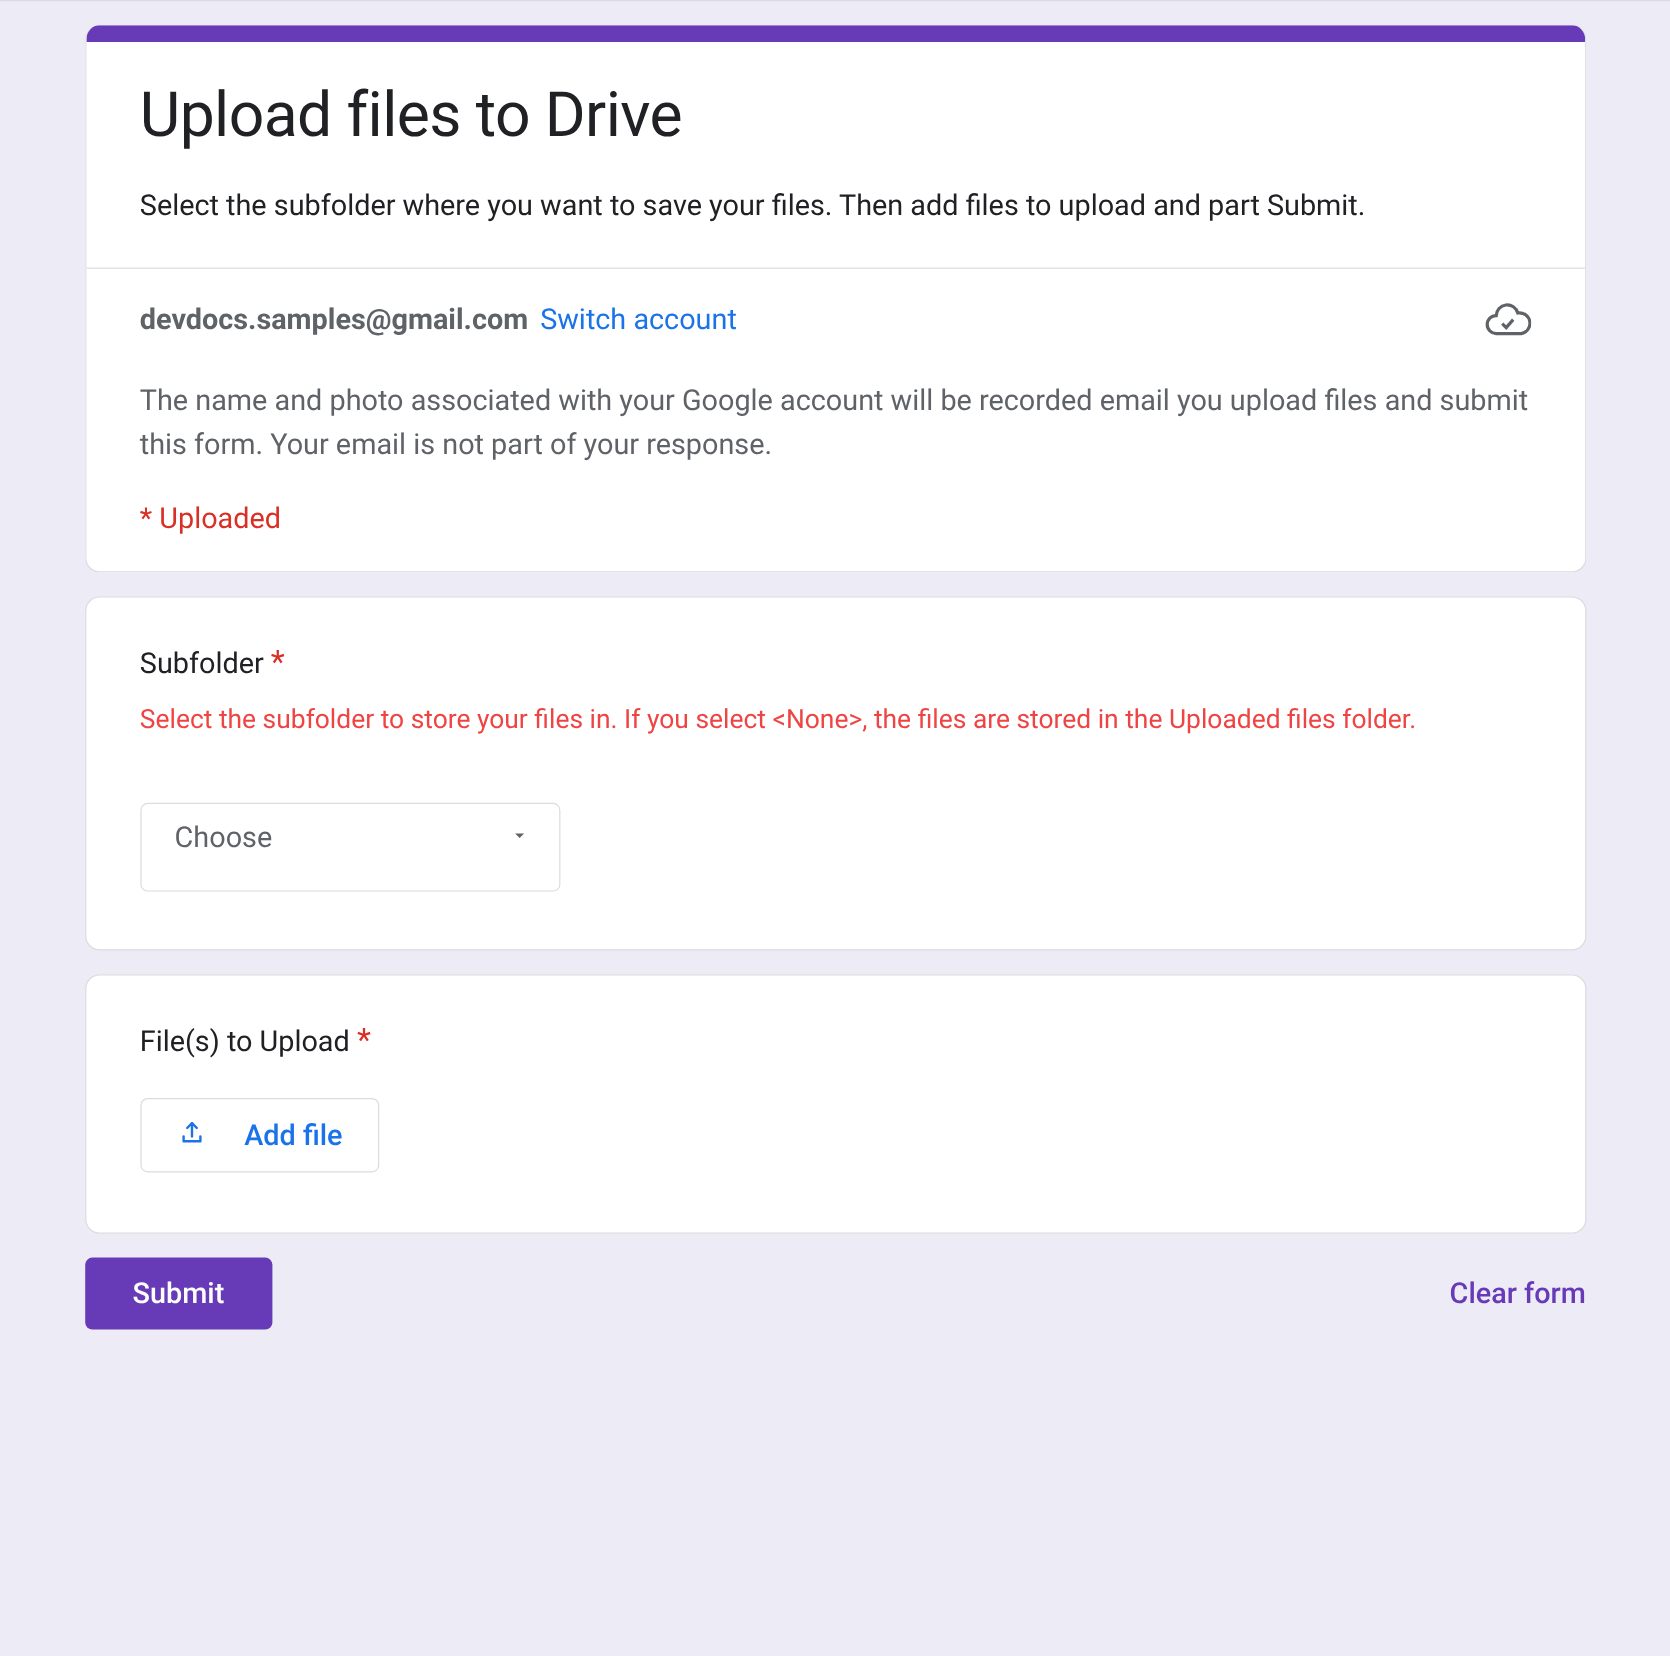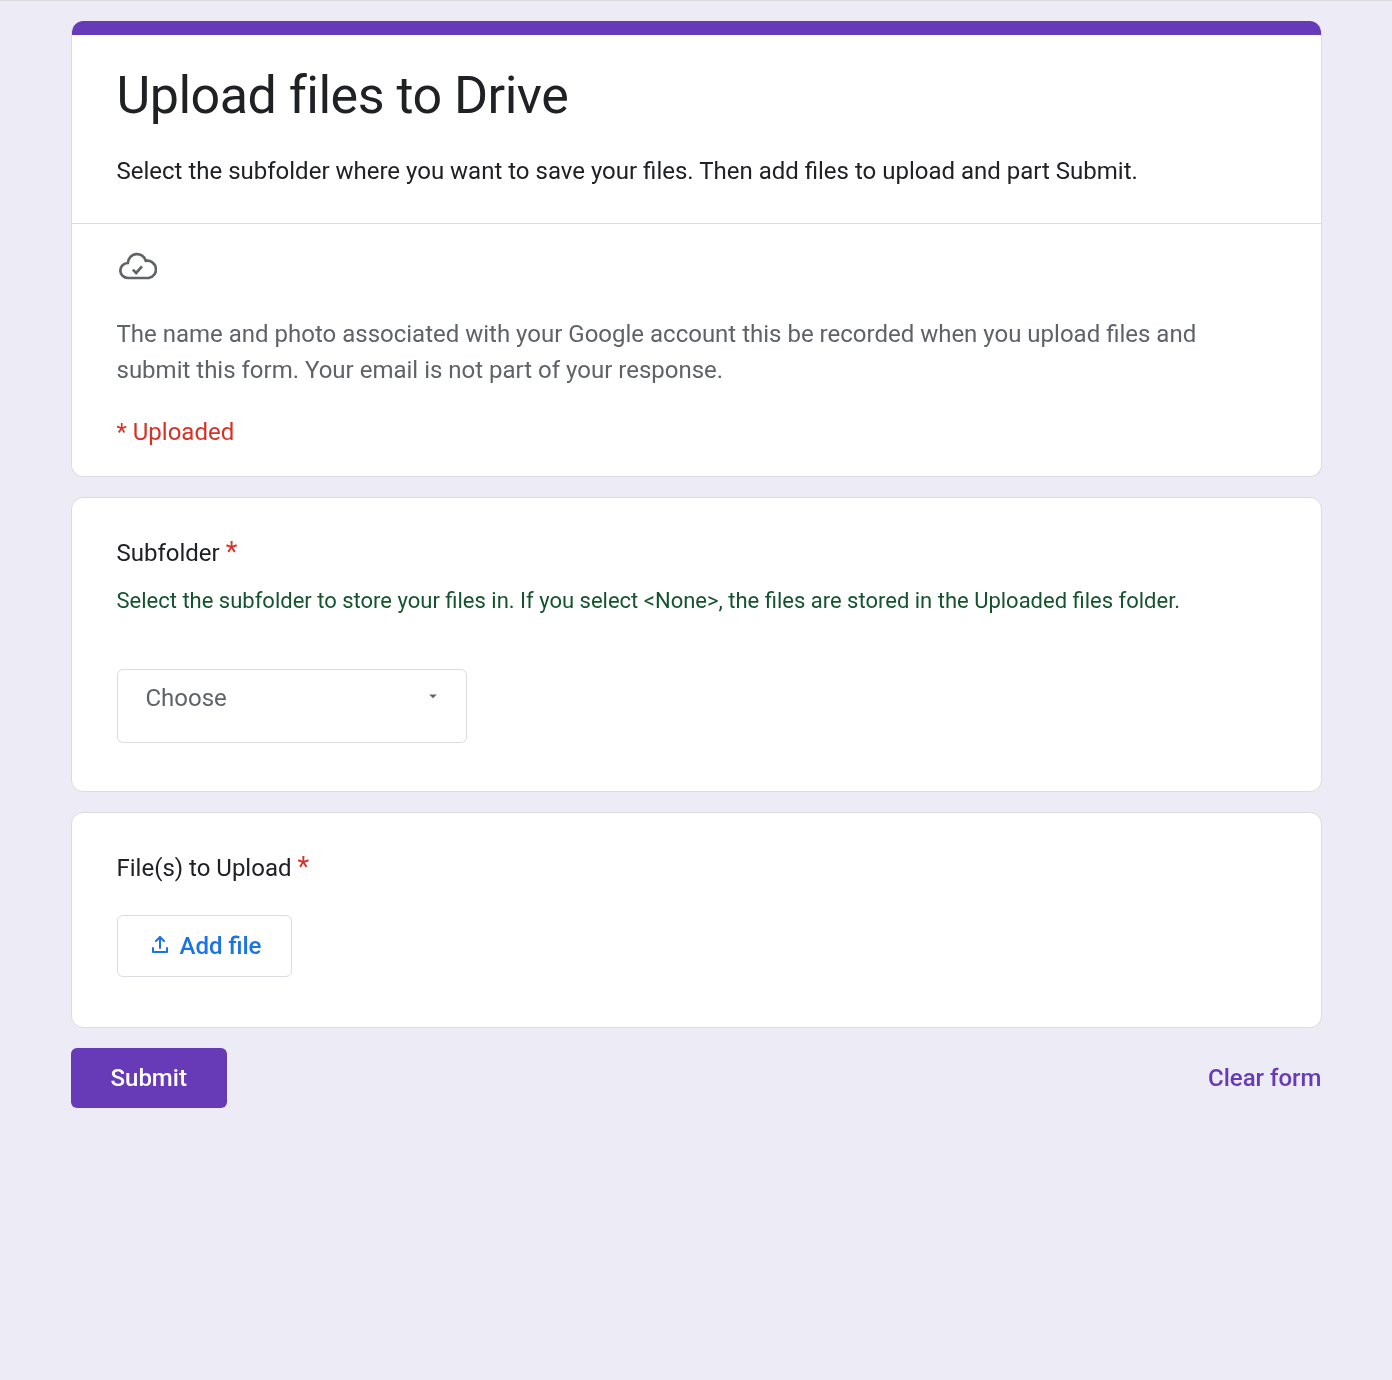--- a/index.html
+++ b/index.html
@@ -109,21 +109,21 @@
       font-weight: 400;
       display: inline-block;
     }
     .required-star {
       color: #d93025;
       font-size: 27px;
       margin-left: 2px;
     }
     .question-help {
       font-size: 22px;
-      color: #14532d;
+      color: #ef4444;
       margin-top: 16px;
       line-height: 1.5;
     }
     .dropdown {
       margin-top: 52px;
       width: 350px;
       height: 74px;
       border: 1px solid #dadce0;
       border-radius: 6px;
       display: flex;
@@ -140,21 +140,21 @@
     .dropdown-caret {
       color: #5f6368;
     }
     .upload-card {
       padding: 38px 45px 50px 45px;
     }
     .add-file-btn {
       margin-top: 32px;
       display: inline-flex;
       align-items: center;
-      gap: 8px;
+      gap: 32px;
       border: 1px solid #dadce0;
       border-radius: 6px;
       background: #fff;
       padding: 16px 30px;
       cursor: pointer;
       font-family: inherit;
     }
     .upload-icon {
       color: #1a73e8;
     }
@@ -195,28 +195,32 @@
 
   <div class="card header-card">
     <div class="accent-bar"></div>
     <div class="header-content">
       <h1 class="form-title">Upload files to Drive</h1>
       <div class="form-description">Select the subfolder where you want to save your files. Then add files to upload and part Submit.</div>
     </div>
     <div class="divider"></div>
     <div class="account-section">
       <div class="account-row">
+        <div class="account-text-wrap">
+          <span class="account-email">devdocs.samples@gmail.com</span>
+          <a href="#" class="switch-link">Switch account</a>
+        </div>
         <div class="cloud-icon-wrap">
           <svg width="40" height="40" viewBox="0 0 24 24" fill="none" stroke="currentColor" stroke-width="1.6">
             <path d="M19 18H6.5a4.5 4.5 0 0 1 0-9 5.5 5.5 0 0 1 10.8-1.3A4 4 0 0 1 19 18z"></path>
             <polyline points="9.5 13 11.5 15 15 11"></polyline>
           </svg>
         </div>
       </div>
-      <div class="account-note">The name and photo associated with your Google account this be recorded when you upload files and submit this form. Your email is not part of your response.</div>
+      <div class="account-note">The name and photo associated with your Google account will be recorded email you upload files and submit this form. Your email is not part of your response.</div>
       <div class="required-indicator">* Uploaded</div>
     </div>
   </div>
 
   <div class="card question-card">
     <div>
       <span class="question-title">Subfolder</span>
       <span class="required-star">*</span>
     </div>
     <div class="question-help">Select the subfolder to store your files in. If you select &lt;None&gt;, the files are stored in the Uploaded files folder.</div>

